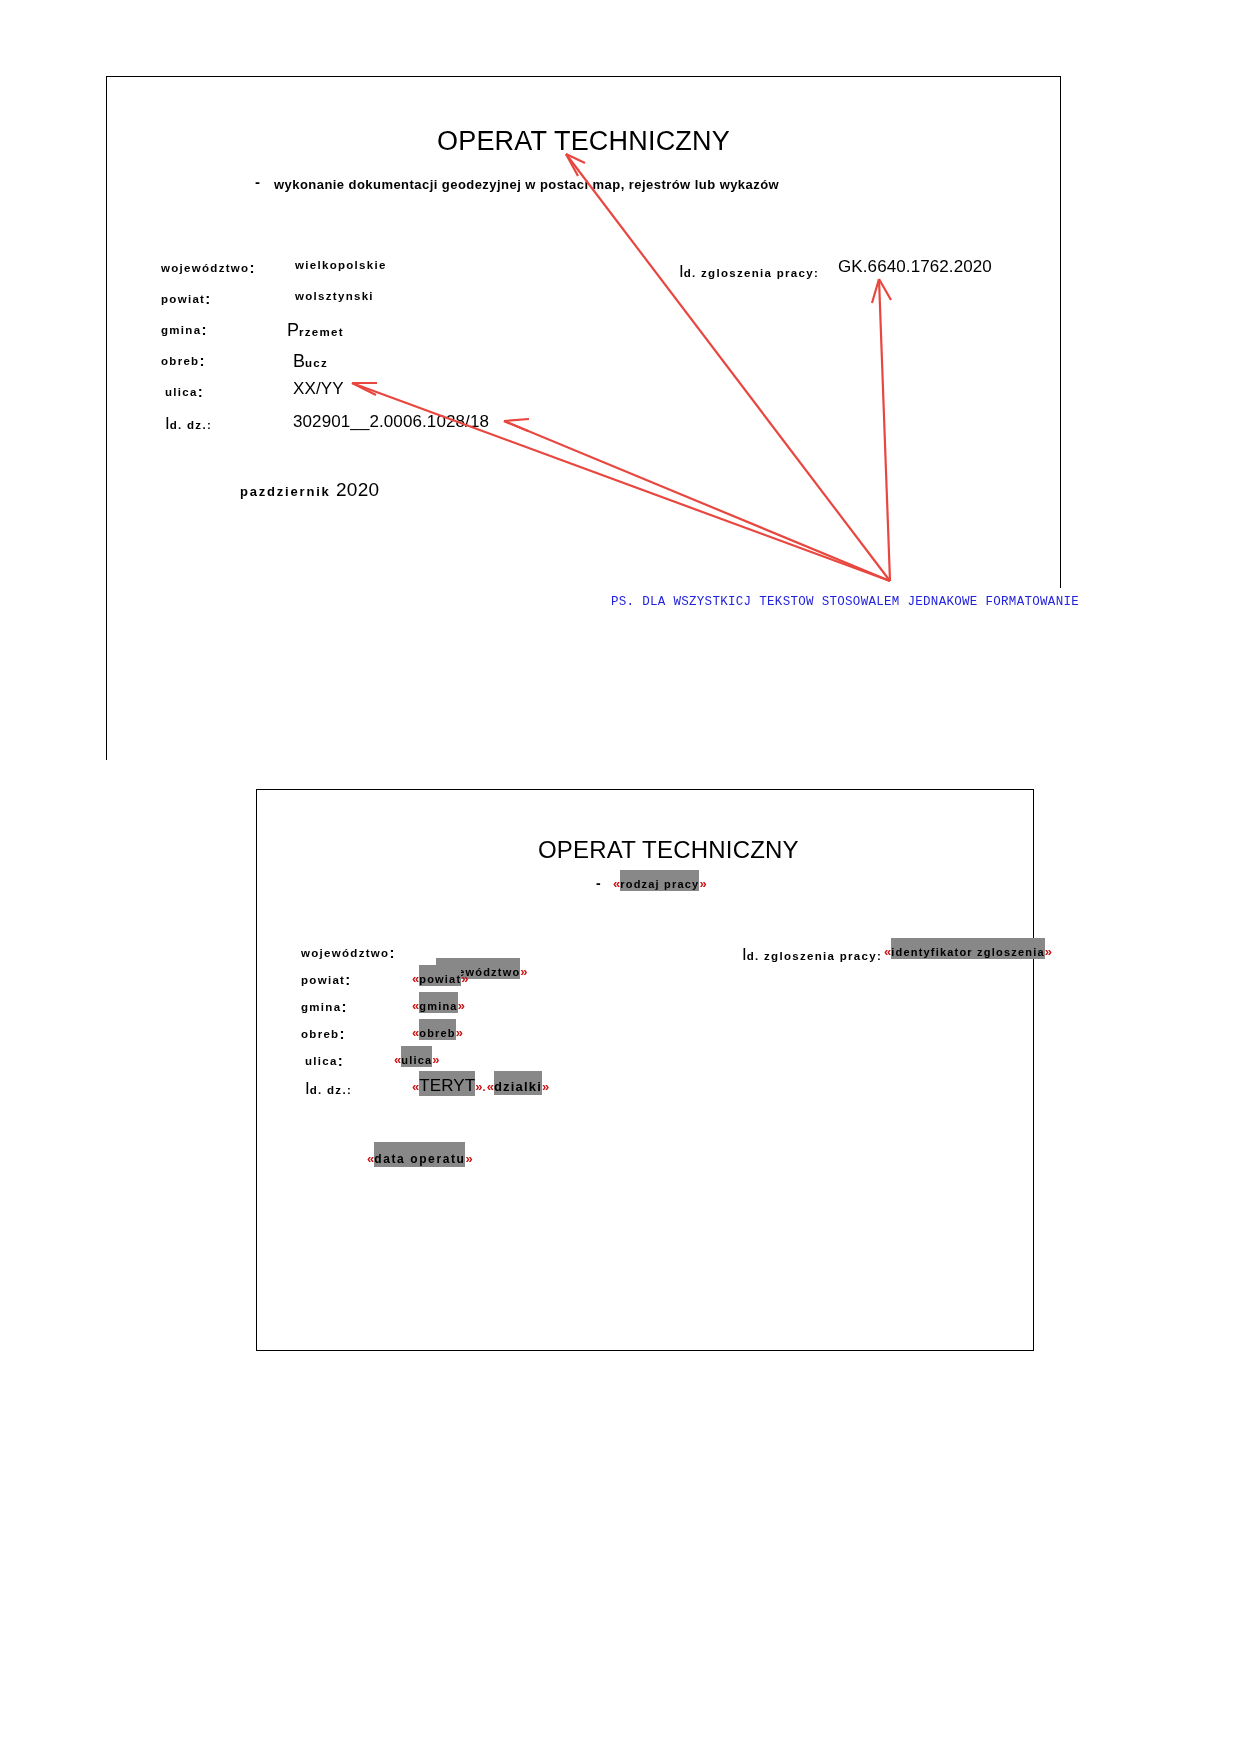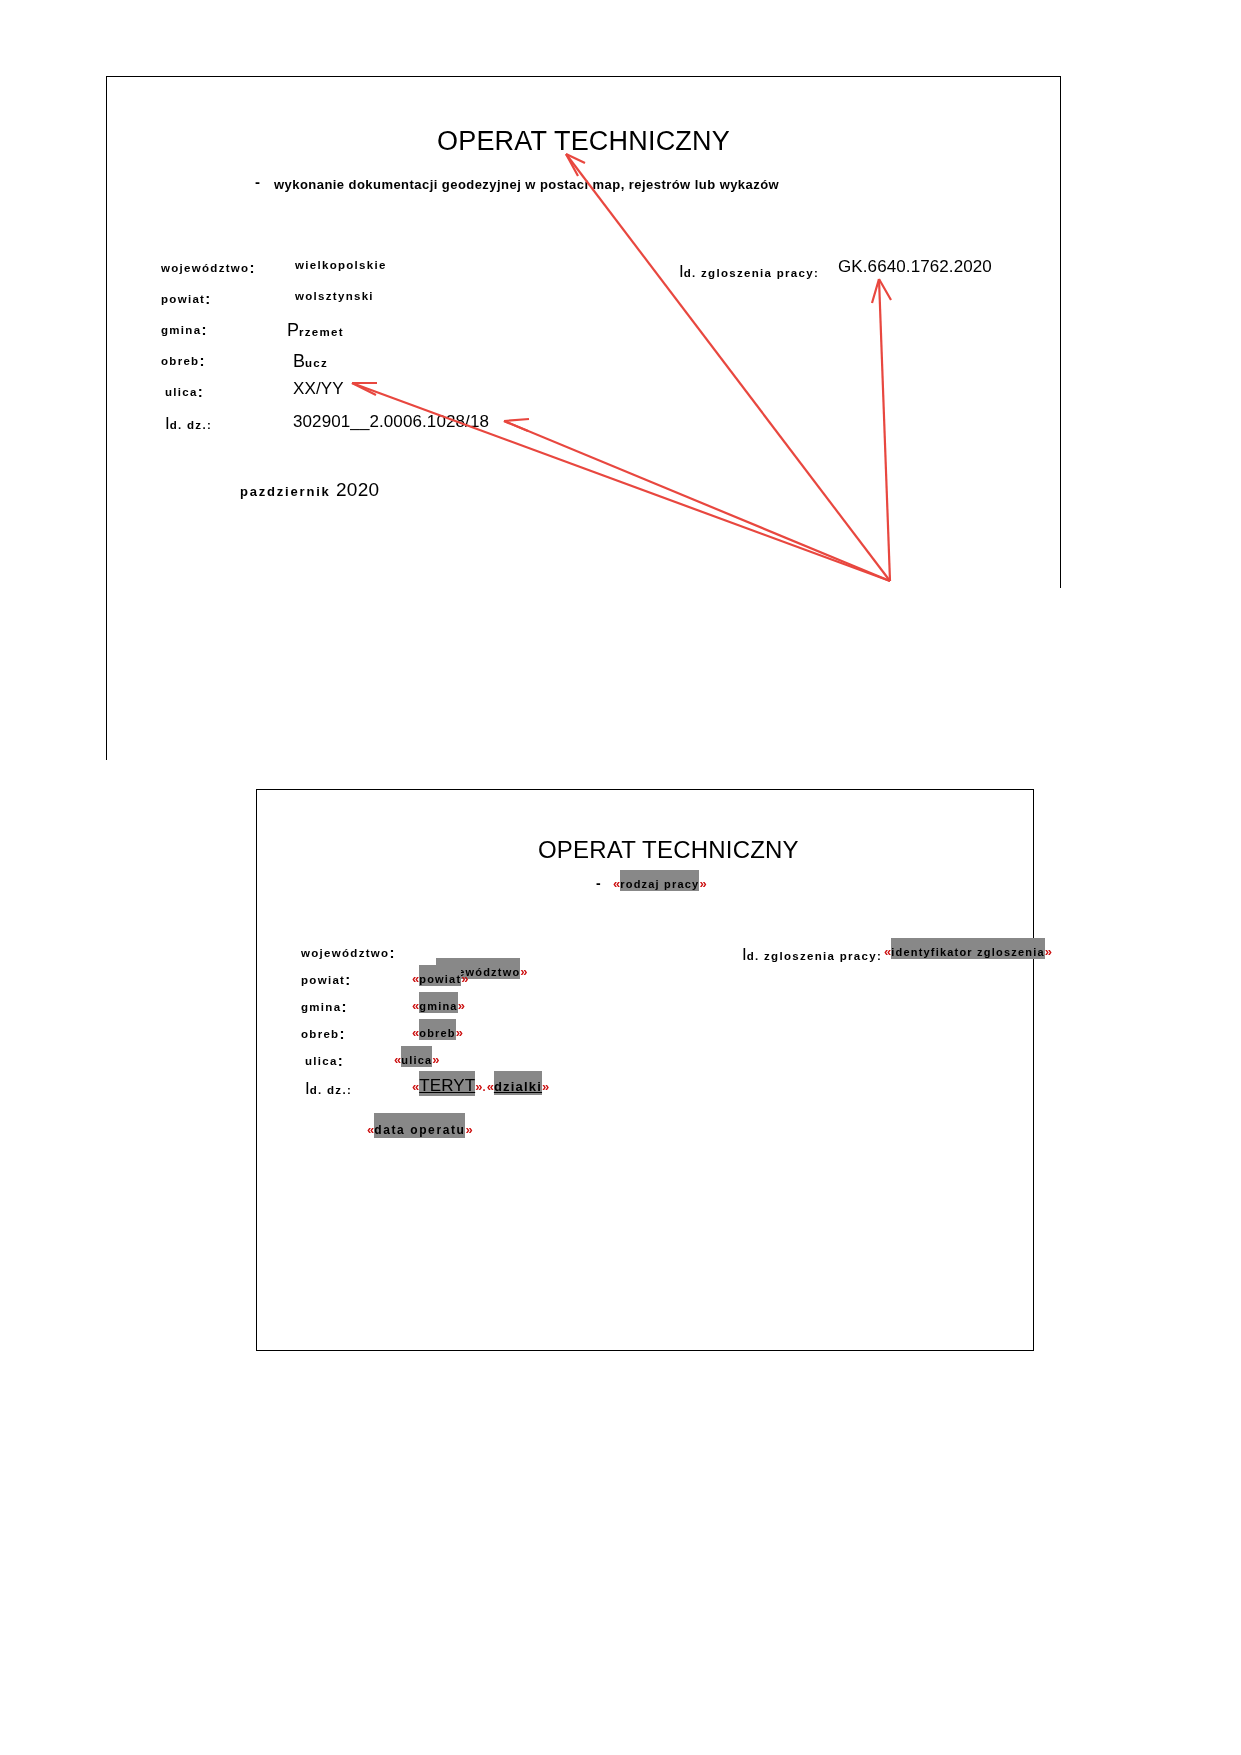--- a/index.html
+++ b/index.html
@@ -144,21 +144,20 @@
   .merge .gl {
     color: #cc1111;
     font-size: 13px;
     letter-spacing: 0;
   }
   .merge.big .hl {
     font-weight: normal;
     font-size: 17px;
     letter-spacing: 0.1px;
     box-shadow: 0 -4px 0 0 #888888;
-    text-decoration: underline;
   }
   .merge .sep {
     color: #cc1111;
   }
 
   
   #annotation {
     position: absolute;
     left: 611px;
     top: 593px;
@@ -212,20 +211,21 @@
   <div class="lbl" style="left:572px; top:185px;"><span class="cap">I</span><span>d. zgloszenia  pracy:</span></div>
   <div class="val plain" style="left:731px; top:180px;">GK.6640.1762.2020</div>
 
   <div class="date-line" style="left:133px; top:402px;"><span class="month">pazdziernik</span><span class="year">&nbsp;</span><span class="year">2020</span></div>
 
 </div>
 <div id="page-one-mask"></div>
 <div id="page-one-mask2"></div>
 
 <div id="annotation">
+  <div>PS. DLA WSZYSTKICJ TEKSTOW STOSOWALEM JEDNAKOWE FORMATOWANIE</div>
 </div>
 
 <div class="page" id="page-two">
 
   <div class="doc-title" style="left:281px; top:46px; font-size:24px;">OPERAT TECHNICZNY</div>
 
   <div class="subtitle-dash" style="left:339px; top:85px; font-size:14px;">-</div>
 
   <div class="merge" style="left:356px; top:86px;">
     <span class="gl">«</span><span class="hl">rodzaj pracy</span><span class="gl">»</span>
@@ -245,21 +245,21 @@
 
   <div class="lbl" style="left:48px; top:262px;"><span>ulica</span><span class="colon">:</span></div>
   <div class="merge" style="left:137px; top:262px;"><span class="gl">«</span><span class="hl">ulica</span><span class="gl">»</span></div>
 
   <div class="lbl" style="left:48px; top:289px;"><span class="cap">I</span><span>d. dz.:</span></div>
   <div class="merge big" style="left:155px; top:286px;"><span class="gl">«</span><span class="hl">TERYT</span><span class="gl">»</span><span class="sep" style="font-size:11px;">.</span><span class="gl">«</span><span class="hl" style="font-size:13px;font-weight:bold;letter-spacing:1.2px;box-shadow:0 -7px 0 0 #888888;">dzialki</span><span class="gl">»</span></div>
 
   <div class="lbl" style="left:485px; top:155px;"><span class="cap">I</span><span>d. zgloszenia  pracy:</span></div>
   <div class="merge" style="left:627px; top:154px;"><span class="gl">«</span><span class="hl">identyfikator zgloszenia</span><span class="gl">»</span></div>
 
-  <div class="merge" style="left:110px; top:332px; font-size:12px; letter-spacing:1.6px;text-align:center;"><span class="gl">«</span><span class="hl" style="box-shadow:0 -9px 0 0 #888888;">data operatu</span><span class="gl">»</span></div>
+  <div class="merge" style="left:110px; top:361px; font-size:12px; letter-spacing:1.6px;text-align:center;"><span class="gl">«</span><span class="hl" style="box-shadow:0 -9px 0 0 #888888;">data operatu</span><span class="gl">»</span></div>
 
 </div>
 
 <svg id="arrows" viewBox="0 0 1241 1755">
   <g stroke="#e8473f" stroke-width="2.2" fill="none">
 
     <line x1="890" y1="581" x2="566" y2="154"></line>
     <path d="M566,154 L578,176 M566,154 L585,163" stroke-width="2.2"></path>
 
     <line x1="890" y1="581" x2="879" y2="279"></line>

